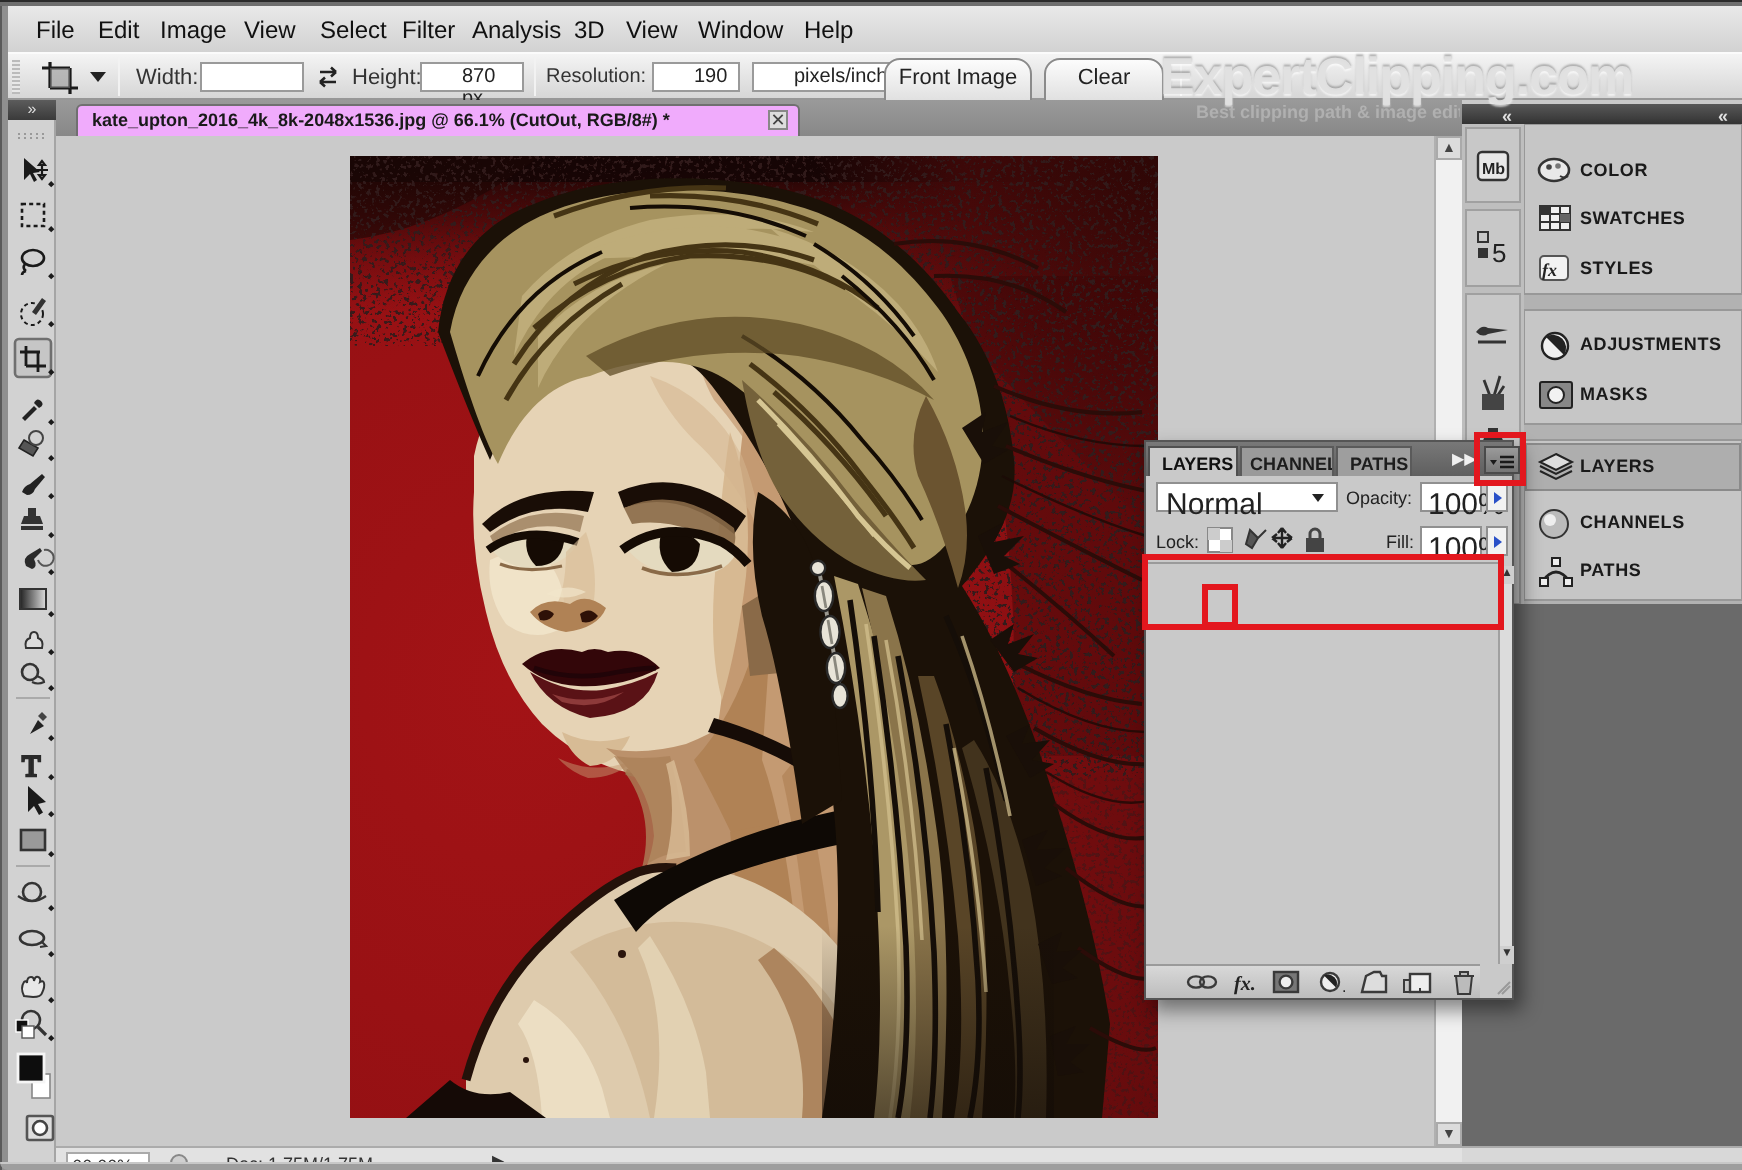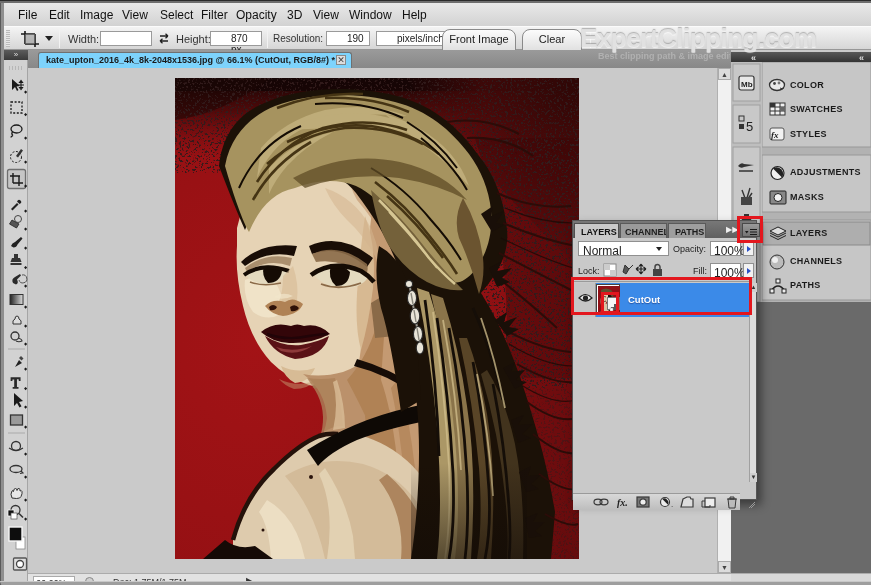--- a/index.html
+++ b/index.html
@@ -25,61 +25,61 @@
   
   #wm1 { left:580px; top:23px; width:300px; font-size:26px; font-weight:bold; color:rgba(224,224,224,0.95); text-shadow:0 1px 1px rgba(255,255,255,0.65), 0 -1px 1px rgba(125,125,125,0.55); letter-spacing:-0.5px; z-index:60; }
   #wm2 { left:598px; top:51px; width:132px; overflow:hidden; white-space:nowrap; font-size:9px; font-weight:bold; color:rgba(205,205,205,0.5); z-index:60; }
 
   
   #toolbar { left:4px; top:50px; width:24px; height:535px; background:#d2d2d2; border-right:1px solid #a5a5a5; }
   #toolhead { left:4px; top:50px; width:24px; height:10px; background:linear-gradient(#5c5c5c,#3a3a3a); color:#ddd; font-size:8px; line-height:9px; text-align:center; }
 
   
   #tabbar { left:28px; top:50px; width:703px; height:18px; background:linear-gradient(#9a9a9a,#888888); }
-  #doctab { left:38px; top:52px; width:314px; height:16px; background:#7dd3fc; border:1px solid #707070; border-bottom:none; border-radius:3px 3px 0 0; font-size:9px; font-weight:bold; color:#1a1a1a; padding:2px 0 0 7px; white-space:nowrap; overflow:hidden; }
+  #doctab { left:38px; top:52px; width:362px; height:16px; background:#f0abfc; border:1px solid #707070; border-bottom:none; border-radius:3px 3px 0 0; font-size:9px; font-weight:bold; color:#1a1a1a; padding:2px 0 0 7px; white-space:nowrap; overflow:hidden; }
   #pasteboard { left:28px; top:68px; width:689px; height:505px; background:#cacaca; }
   #docscroll { left:717px; top:68px; width:14px; height:505px; background:#f1f1f1; border-left:1px solid #b0b0b0; }
   #statusbar { left:28px; top:573px; width:843px; height:12px; background:#e2e2e2; border-top:1px solid #ababab; font-size:10px; color:#333; }
 
   
   #dockheads { left:731px; top:52px; width:140px; height:10px; background:linear-gradient(#585858,#333333); }
   #dockicons { left:731px; top:62px; width:31px; height:240px; background:#c3c3c3; border-right:1px solid #9a9a9a; }
   #dockpanels { left:762px; top:62px; width:109px; height:240px; background:#1d4ed8; }
   #dockdark { left:731px; top:302px; width:140px; height:271px; background:#6a6a6a; }
   #dockbottom { left:731px; top:573px; width:140px; height:12px; background:#d8d8d8; border-top:1px solid #ababab; }
 
   
   #lpanel { left:572px; top:220px; width:185px; height:280px; background:#c9c9c9; border:1px solid #555; box-shadow:4px 5px 9px rgba(0,0,0,0.45); }
   #ltabs { left:0; top:0; width:183px; height:17px; background:linear-gradient(#787878,#5f5f5f); }
   .ltab { position:absolute; top:2px; height:15px; font-size:9px; font-weight:bold; padding:3px 6px 0 6px; }
   #lrow1 { position:absolute; left:0; top:17px; width:183px; height:22px; }
   #lrow2 { position:absolute; left:0; top:39px; width:183px; height:22px; }
   .ltext { position:absolute; font-size:9px; color:#222; }
-  .lbox { position:absolute; background:#fff; border:1px solid #909090; font-size:12px; color:#222; }
+  .lbox { position:absolute; background:#fff; border:1px solid #909090; font-size:15px; color:#222; }
   #layerrow { position:absolute; left:1px; top:62px; width:175px; height:34px; background:#3b8ae8; }
   #lempty { position:absolute; left:1px; top:96px; width:175px; height:165px; background:#c9c9c9; }
   #lscroll { position:absolute; left:176px; top:62px; width:7px; height:199px; background:#dcdcdc; border-left:1px solid #a0a0a0; }
-  #lbottom { position:absolute; left:0; top:272px; width:167px; height:17px; background:linear-gradient(#d8d8d8,#bdbdbd); border-top:1px solid #9a9a9a; }
+  #lbottom { position:absolute; left:0; top:261px; width:167px; height:17px; background:linear-gradient(#d8d8d8,#bdbdbd); border-top:1px solid #9a9a9a; }
 
   
   .redbox { position:absolute; border:3px solid #e3171e; }
 </style>
 </head>
 <body>
   <div class="abs" id="topborder"></div>
   <div class="abs" id="leftborder"></div>
 
   <div class="abs" id="menubar">
     <span class="mi" style="left:14px">File</span>
     <span class="mi" style="left:45px">Edit</span>
     <span class="mi" style="left:76px">Image</span>
     <span class="mi" style="left:118px">View</span>
     <span class="mi" style="left:156px">Select</span>
     <span class="mi" style="left:197px">Filter</span>
-    <span class="mi" style="left:232px">Opacity</span>
+    <span class="mi" style="left:232px">Analysis</span>
     <span class="mi" style="left:283px">3D</span>
     <span class="mi" style="left:309px">View</span>
     <span class="mi" style="left:345px">Window</span>
     <span class="mi" style="left:398px">Help</span>
   </div>
 
   <div class="abs" id="optbar">
     <div style="position:absolute;left:2px;top:3px;width:4px;height:17px;background:repeating-linear-gradient(#bbb 0 1px,#e8e8e8 1px 2px)"></div>
     <svg style="position:absolute;left:16px;top:3px" width="20" height="18" viewBox="0 0 20 18">
       <g stroke="#1a1a1a" stroke-width="1.6" fill="none">
@@ -573,45 +573,20 @@
         <rect x="50" y="6" width="9" height="7" fill="#444"></rect>
         <path d="M52 6 v-2 a2.5 2.5 0 0 1 5 0 v2" fill="none" stroke="#444" stroke-width="1.5"></path>
       </svg>
       <span class="ltext" style="left:120px;top:6px">Fill:</span>
       <div class="lbox" style="left:137px;top:3px;width:31px;height:15px;padding:2px 3px">100%</div>
       <div class="lbox" style="left:170px;top:3px;width:11px;height:15px;background:#f2f2f2">
         <span style="position:absolute;left:3px;top:4px;width:0;height:0;border-top:3.5px solid transparent;border-bottom:3.5px solid transparent;border-left:4.5px solid #2a50c8"></span>
       </div>
     </div>
     <div style="position:absolute;left:1px;top:60px;width:175px;height:1px;background:#9a9a9a"></div>
-    <div id="layerrow">
-      <div style="position:absolute;left:0;top:0;width:22px;height:34px;background:#c5c5c5;border-right:1px solid #999">
-        <svg style="position:absolute;left:4px;top:9px" width="15" height="12" viewBox="0 0 15 12">
-          <path d="M1 6 Q7.5 -1 14 6 Q7.5 12 1 6 Z" fill="#e8e8e8" stroke="#222" stroke-width="1.2"></path>
-          <circle cx="7.5" cy="6" r="2.6" fill="#222"></circle>
-        </svg>
-      </div>
-      <div style="position:absolute;left:22px;top:1px;width:24px;height:30px;background:#e8e8e8;border:1px solid #444;box-shadow:inset 0 0 0 1px #fff">
-        <svg width="22" height="28" viewBox="0 0 22 28" style="margin:1px">
-          <rect width="22" height="28" fill="#901016"></rect>
-          <path d="M3 4 Q8 1 13 4 Q16 7 15 11 Q11 7 7 9 Q4 10 3 13 Z" fill="#5f5130"></path>
-          <path d="M4 9 Q7 6 10 9 L10 14 Q8 16 7 19 L3 19 Q2 12 4 9 Z" fill="#e0cbae"></path>
-          <path d="M5 19 Q9 16 12 19 L13 28 L2 28 Z" fill="#d8c2a3"></path>
-          <path d="M10 7 Q15 10 15 17 Q15 23 14 28 L10 28 Q12 19 10 14 Z" fill="#15100a"></path>
-          <path d="M5 11 Q7 10 8 11 M5 15 Q7 16 8 15" stroke="#3a2015" stroke-width="0.8" fill="none"></path>
-        </svg>
-      </div>
-      <div style="position:absolute;left:33px;top:14px;width:13px;height:13px;background:#f6f6f6;border:1px solid #777">
-        <svg width="11" height="11" viewBox="0 0 11 11">
-          <path d="M3 9 L9 9 L9 3 L6 3 L6 6 L3 6 Z" fill="#555"></path>
-          <rect x="2" y="7" width="3" height="3" fill="#fff" stroke="#999" stroke-width="0.5"></rect>
-        </svg>
-      </div>
-      <span style="position:absolute;left:54px;top:11px;font-size:9.5px;font-weight:bold;color:#fff;text-shadow:0 1px 1px rgba(0,0,60,0.4)">CutOut</span>
-    </div>
     <div id="lempty"></div>
     <div id="lscroll">
       <div style="position:absolute;left:0px;top:0px;width:7px;height:9px;background:#cfcfcf;font-size:6px;color:#333;text-align:center;line-height:9px">▲</div>
       <div style="position:absolute;left:0px;bottom:0px;width:7px;height:9px;background:#cfcfcf;font-size:6px;color:#333;text-align:center;line-height:9px">▼</div>
     </div>
     <div id="lbottom">
       <svg width="183" height="16" viewBox="0 0 183 16">
         <g stroke="#3a3a3a" fill="none" stroke-width="1.2">
           <ellipse cx="25" cy="8" rx="4" ry="2.8"></ellipse>
           <ellipse cx="31" cy="8" rx="4" ry="2.8"></ellipse>

